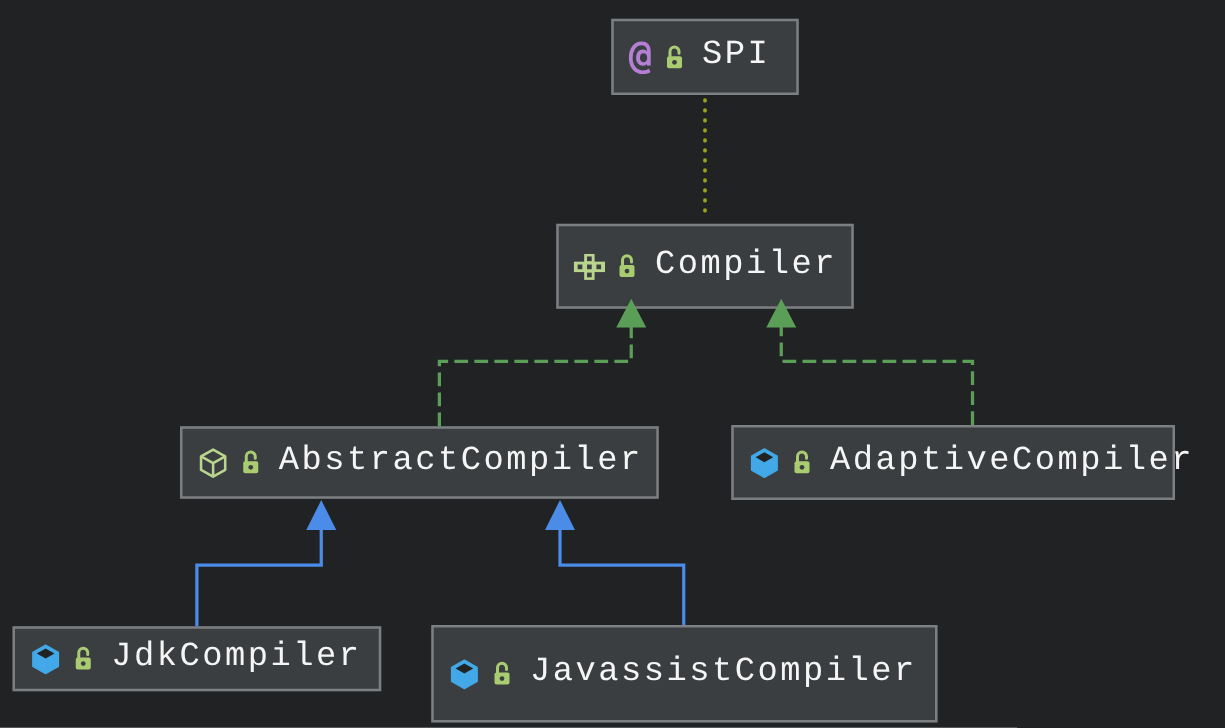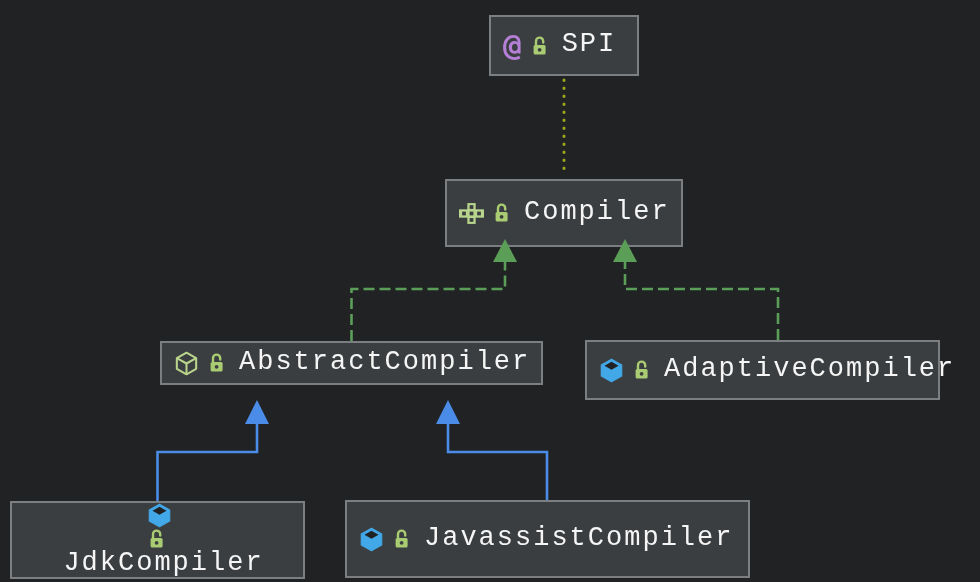--- a/index.html
+++ b/index.html
@@ -90,21 +90,21 @@
     <span class="lock-icon">
       <svg width="17" height="22" viewBox="0 0 17 22">
         <path d="M5,10 V6.2 a3.6,3.6 0 0 1 7.2,0 V7.6" fill="none" stroke="#a9cc72" stroke-width="2.4" stroke-linecap="round"></path>
         <rect x="2.6" y="10" width="12" height="9.6" rx="1.6" fill="#a9cc72"></rect>
         <circle cx="8.6" cy="14.8" r="1.9" fill="#3b3e40"></circle>
       </svg>
     </span>
     <span class="label">Compiler</span>
   </div>
 
-  <div class="node" style="left:160px; top:341px; width:383px; height:44px;">
+  <div class="node" style="left:144px; top:341px; width:383px; height:58px;">
     <span class="kind-icon">
       <svg width="25" height="25" viewBox="0 0 22 22">
         <path d="M11,1.5 L19.5,6.3 V15.7 L11,20.5 L2.5,15.7 V6.3 Z" fill="none" stroke="#b9d48c" stroke-width="1.8" stroke-linejoin="round"></path>
         <path d="M2.5,6.3 L11,11 L19.5,6.3 M11,11 V20.5" fill="none" stroke="#b9d48c" stroke-width="1.8" stroke-linejoin="round"></path>
       </svg>
     </span>
     <span class="lock-icon">
       <svg width="17" height="22" viewBox="0 0 17 22">
         <path d="M5,10 V6.2 a3.6,3.6 0 0 1 7.2,0 V7.6" fill="none" stroke="#a9cc72" stroke-width="2.4" stroke-linecap="round"></path>
         <rect x="2.6" y="10" width="12" height="9.6" rx="1.6" fill="#a9cc72"></rect>
@@ -124,21 +124,21 @@
     <span class="lock-icon">
       <svg width="17" height="22" viewBox="0 0 17 22">
         <path d="M5,10 V6.2 a3.6,3.6 0 0 1 7.2,0 V7.6" fill="none" stroke="#a9cc72" stroke-width="2.4" stroke-linecap="round"></path>
         <rect x="2.6" y="10" width="12" height="9.6" rx="1.6" fill="#a9cc72"></rect>
         <circle cx="8.6" cy="14.8" r="1.9" fill="#3b3e40"></circle>
       </svg>
     </span>
     <span class="label">AdaptiveCompiler</span>
   </div>
 
-  <div class="node" style="left:10px; top:501px; width:295px; height:78px;flex-direction:column;">
+  <div class="node" style="left:10px; top:501px; width:295px; height:52px;">
     <span class="kind-icon">
       <svg width="25" height="25" viewBox="0 0 22 22">
         <path d="M11,1 L20,6.1 V15.9 L11,21 L2,15.9 V6.1 Z" fill="#42a8e8" stroke="#42a8e8" stroke-width="1" stroke-linejoin="round"></path>
         <path d="M11,3.4 L17.2,6.9 L11,10.4 L4.8,6.9 Z" fill="#212224"></path>
       </svg>
     </span>
     <span class="lock-icon">
       <svg width="17" height="22" viewBox="0 0 17 22">
         <path d="M5,10 V6.2 a3.6,3.6 0 0 1 7.2,0 V7.6" fill="none" stroke="#a9cc72" stroke-width="2.4" stroke-linecap="round"></path>
         <rect x="2.6" y="10" width="12" height="9.6" rx="1.6" fill="#a9cc72"></rect>

